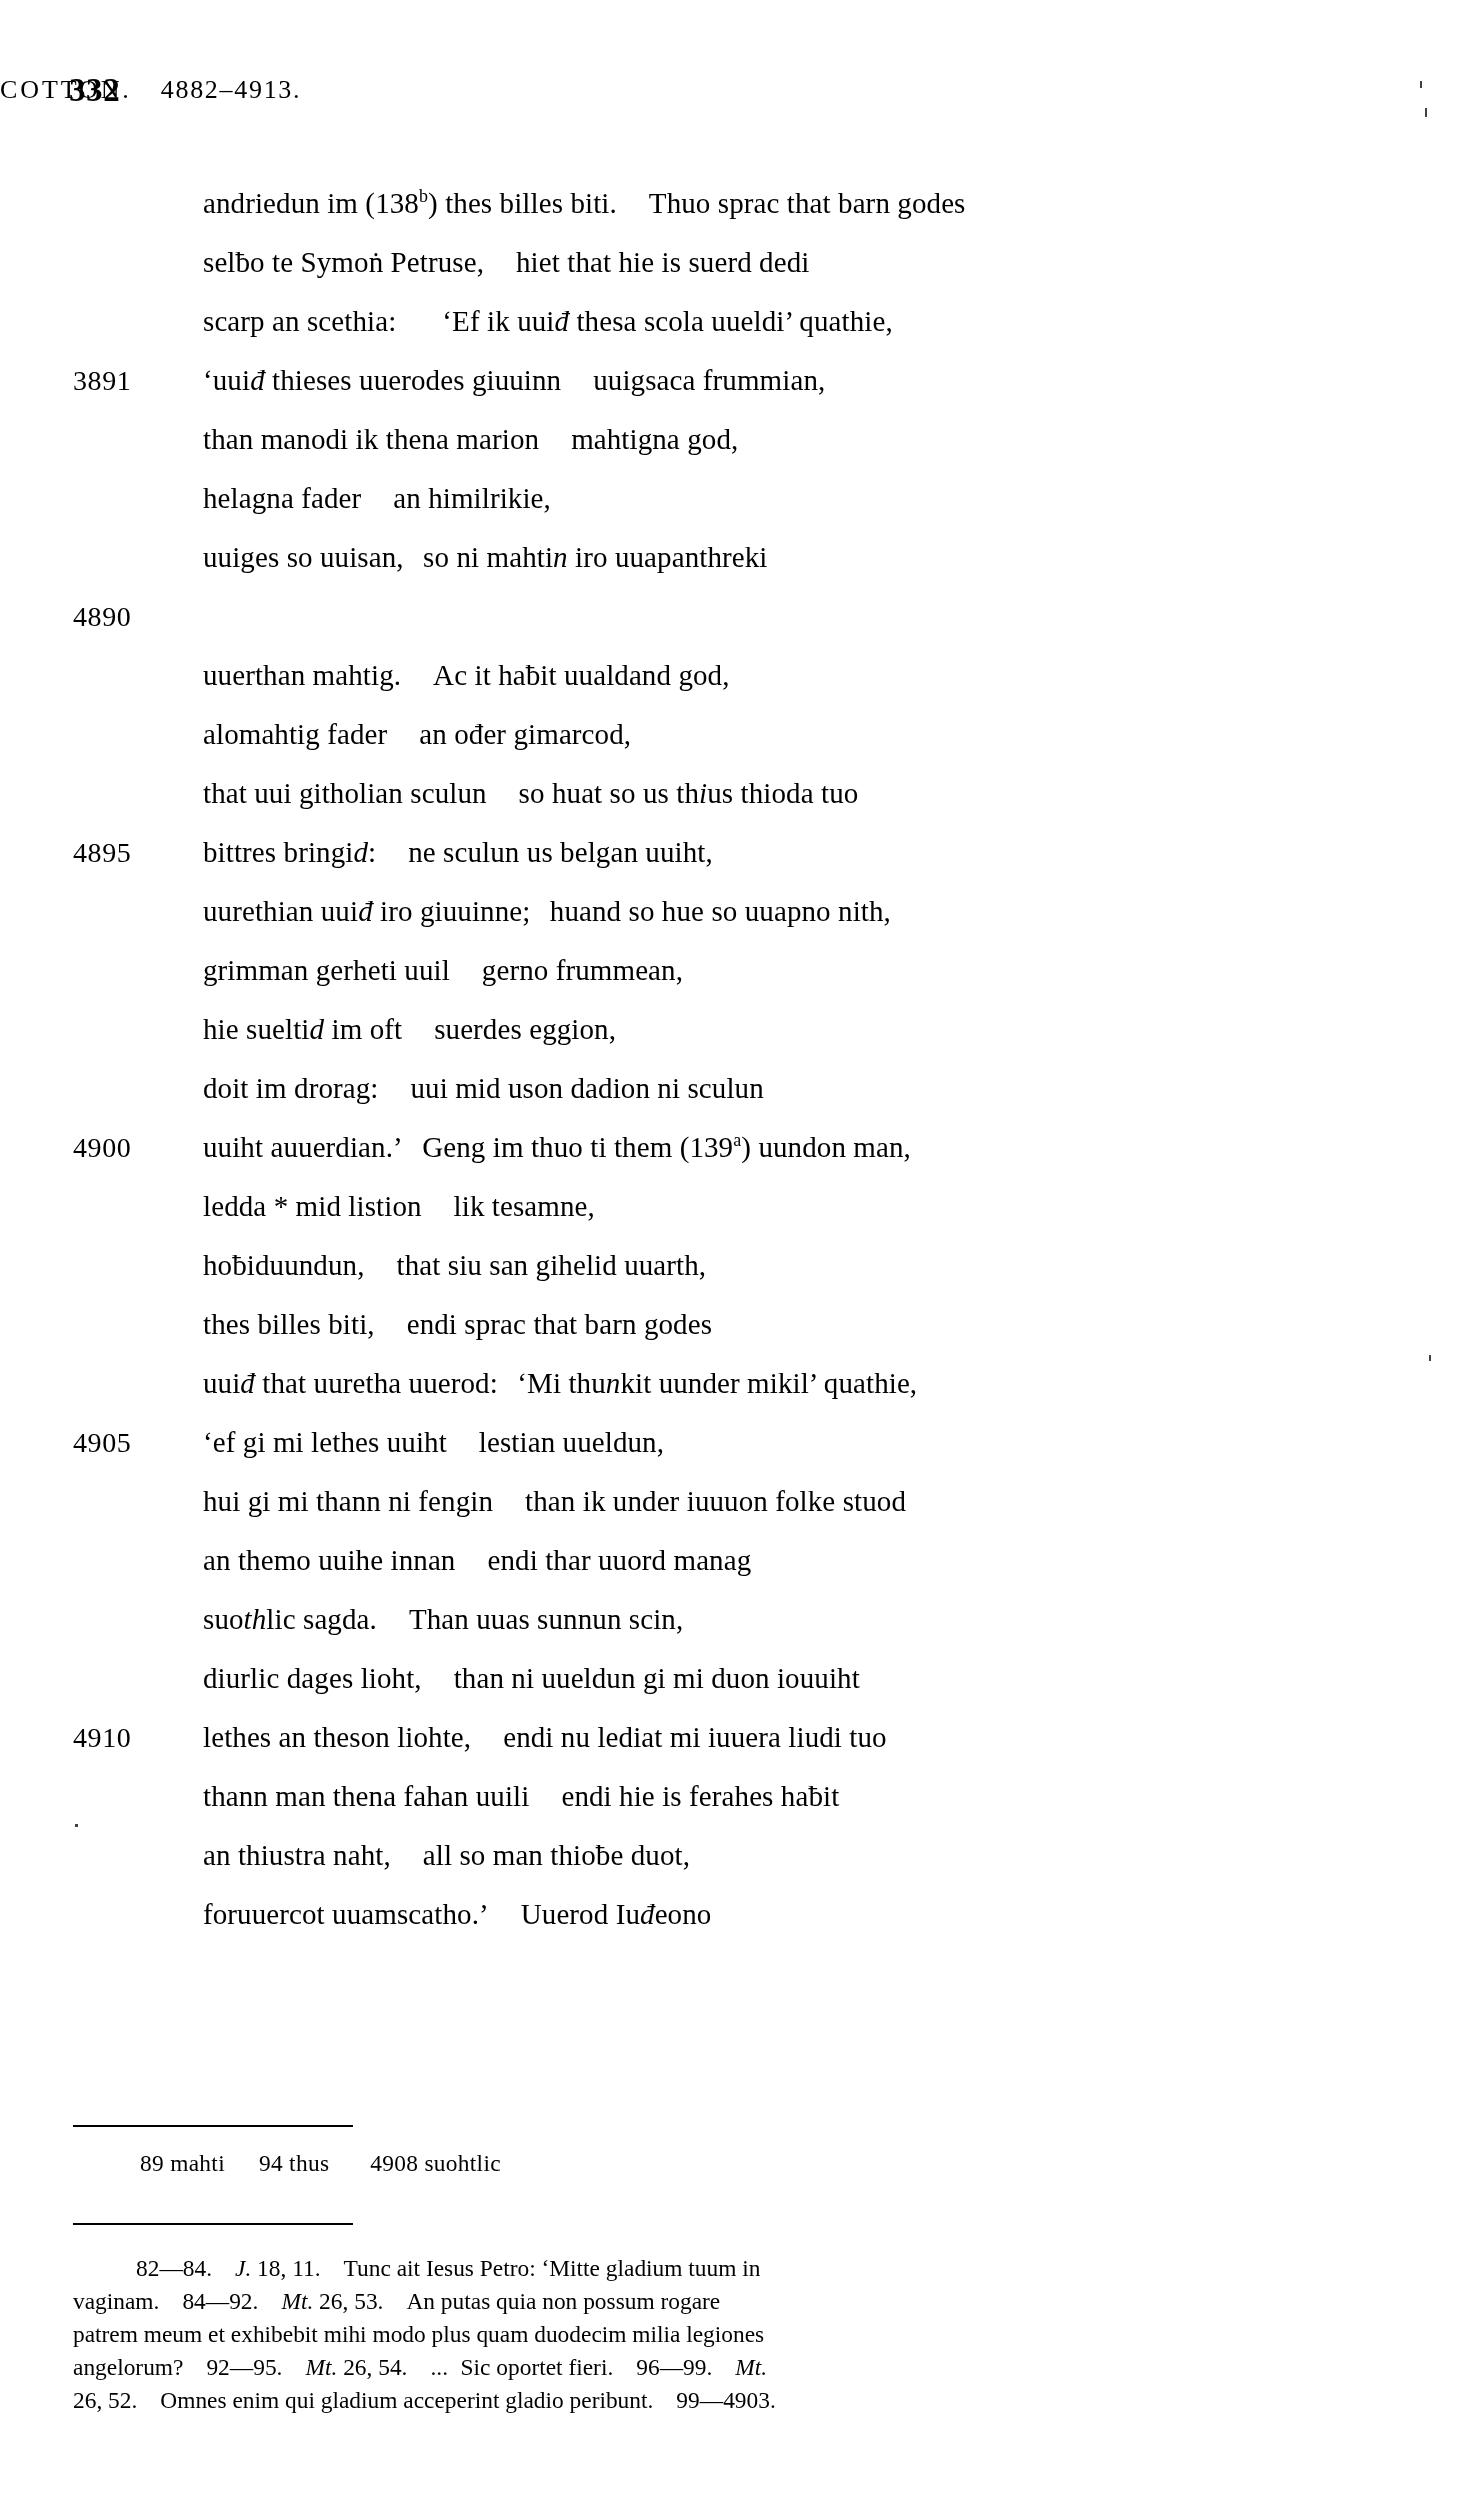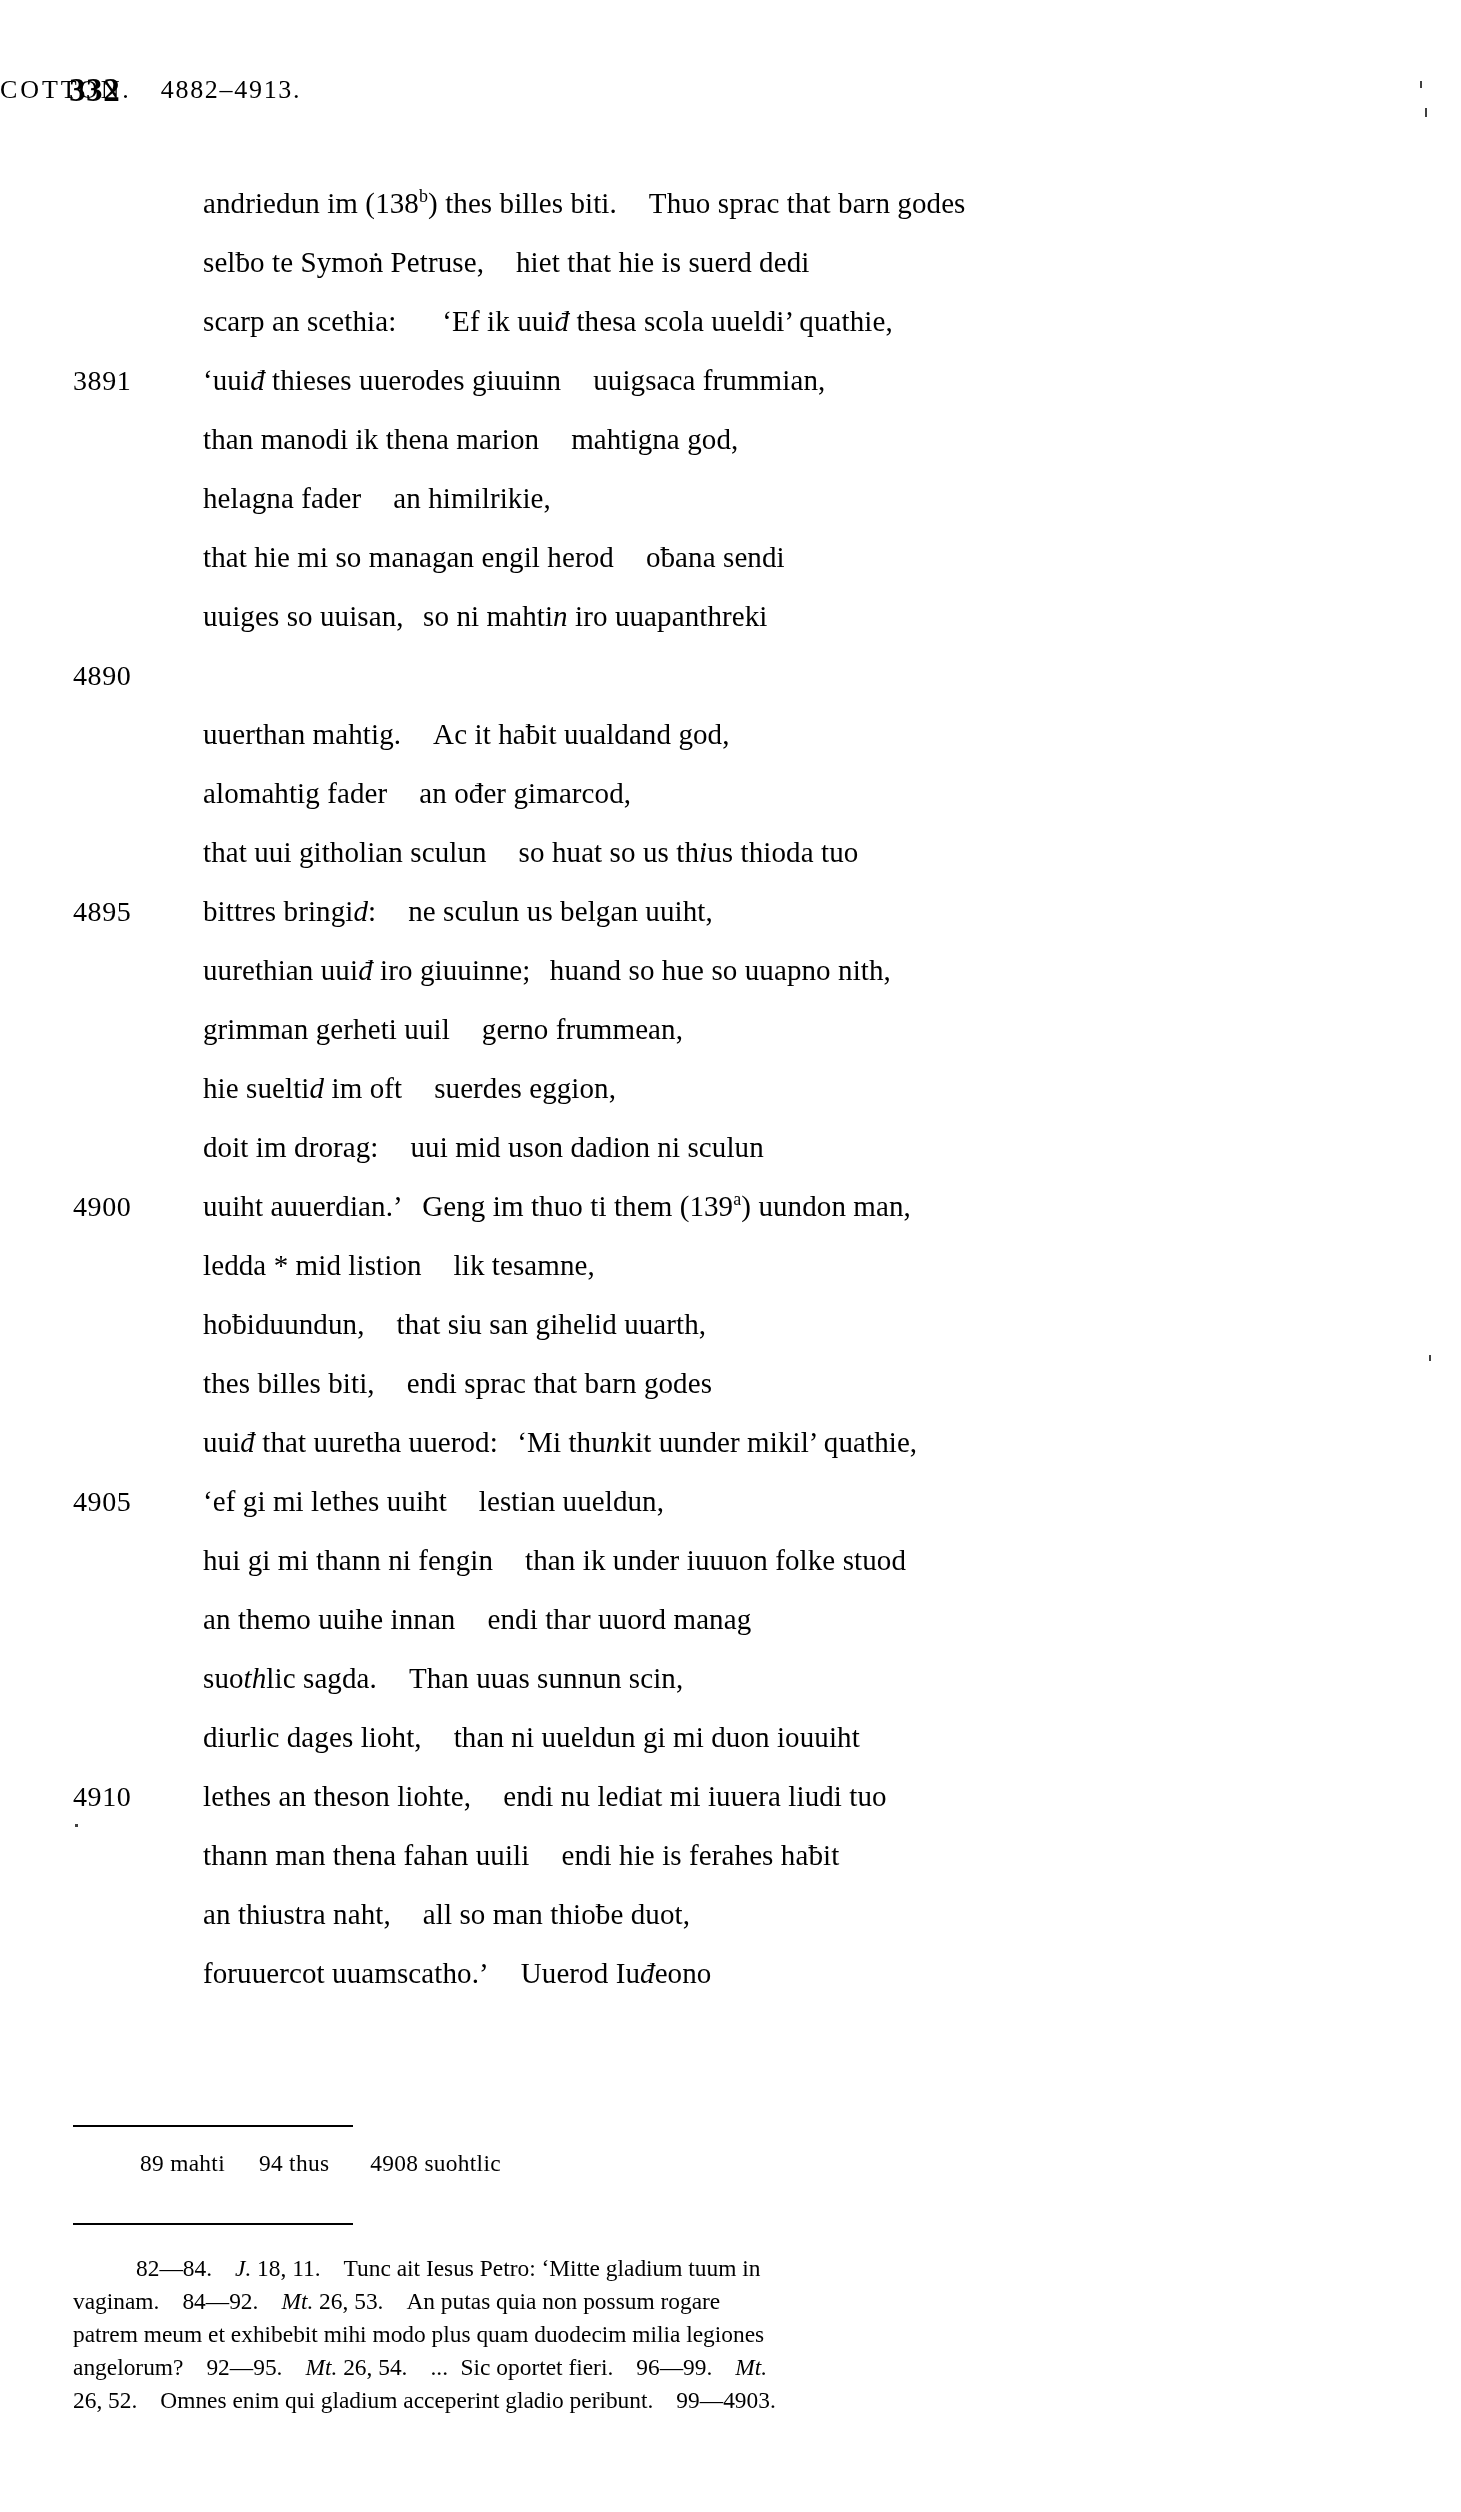--- a/index.html
+++ b/index.html
@@ -153,21 +153,20 @@
     </div>
   </div>
 
   <div class="verse" id="verse-block">
       <div class="vline"><span class="vnum"></span><span class="vtext">andriedun im (138<sup class="fol">b</sup>) thes billes biti.<span class="caesura"></span>Thuo sprac that barn godes</span></div>
       <div class="vline"><span class="vnum"></span><span class="vtext">selƀo te Symoṅ Petruse,<span class="caesura"></span>hiet that hie is suerd dedi</span></div>
       <div class="vline"><span class="vnum"></span><span class="vtext">scarp an scethia:<span class="caesura-wide"></span>‘Ef ik uui<i class="ms">đ</i> thesa scola uueldi’ quathie,</span></div>
       <div class="vline"><span class="vnum">3891</span><span class="vtext">‘uui<i class="ms">đ</i> thieses uuerodes giuuinn<span class="caesura"></span>uuigsaca frummian,</span></div>
       <div class="vline"><span class="vnum"></span><span class="vtext">than manodi ik thena marion<span class="caesura"></span>mahtigna god,</span></div>
       <div class="vline"><span class="vnum"></span><span class="vtext">helagna fader<span class="caesura"></span>an himilrikie,</span></div>
-      <div class="vline"><span class="vnum"></span><span class="vtext">that hie mi so managan engil herod<span class="caesura"></span>oƀana sendi</span></div>
       <div class="vline"><span class="vnum"></span><span class="vtext">uuiges so uuisan,<span class="caesura-sm"></span>so ni mahti<i class="ms">n</i> iro uuapanthreki</span></div>
       <div class="vline"><span class="vnum">4890</span></div>
       <div class="vline"><span class="vnum"></span><span class="vtext">uuerthan mahtig.<span class="caesura"></span>Ac it haƀit uualdand god,</span></div>
       <div class="vline"><span class="vnum"></span><span class="vtext">alomahtig fader<span class="caesura"></span>an ođer gimarcod,</span></div>
       <div class="vline"><span class="vnum"></span><span class="vtext">that uui githolian sculun<span class="caesura"></span>so huat so us th<i class="ms">i</i>us thioda tuo</span></div>
       <div class="vline"><span class="vnum">4895</span><span class="vtext">bittres bringi<i class="ms">d</i>:<span class="caesura"></span>ne sculun us belgan uuiht,</span></div>
       <div class="vline"><span class="vnum"></span><span class="vtext">uurethian uui<i class="ms">đ</i> iro giuuinne;<span class="caesura-sm"></span>huand so hue so uuapno nith,</span></div>
       <div class="vline"><span class="vnum"></span><span class="vtext">grimman gerheti uuil<span class="caesura"></span>gerno frummean,</span></div>
       <div class="vline"><span class="vnum"></span><span class="vtext">hie suelti<i class="ms">d</i> im oft<span class="caesura"></span>suerdes eggion,</span></div>
       <div class="vline"><span class="vnum"></span><span class="vtext">doit im drorag:<span class="caesura"></span>uui mid uson dadion ni sculun</span></div>

